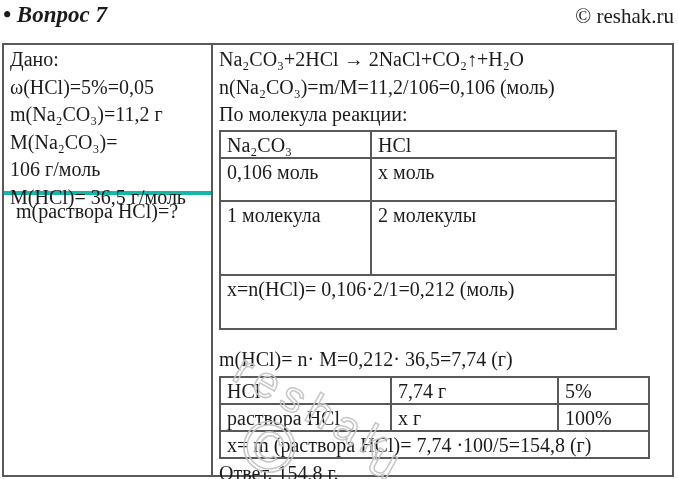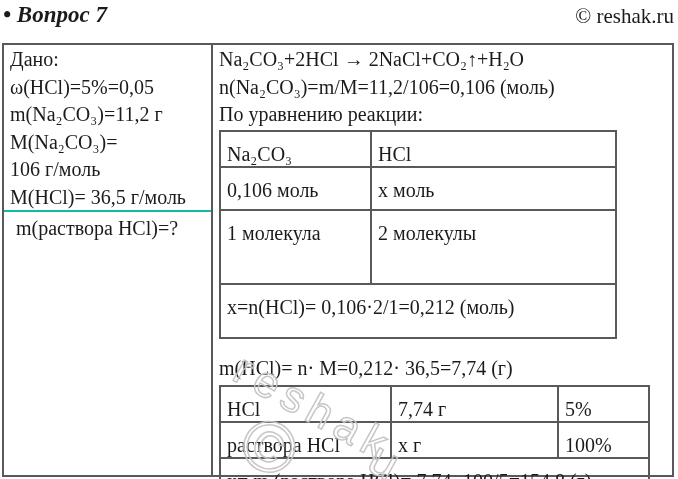--- a/index.html
+++ b/index.html
@@ -25,34 +25,34 @@
     width: 672px; height: 434px;
     border: 2px solid #595959;
     display: flex;
     background: #ffffff;
   }
   .left-col {
     width: 209px; flex: 0 0 209px;
     border-right: 2px solid #595959;
   }
   .given-section {
-    height: 167px;
-    border-bottom: 2px solid #14b8a6;
+    height: 150px;
+    border-bottom: 4px solid #14b8a6;
     padding: 1px 2px 0 6px;
   }
   .find-section { padding: 3px 2px 0 12px; }
   .right-col { flex: 1 1 auto; padding: 1px 0 0 6px; }
   .line {
     font-size: 20px; line-height: 27.5px; white-space: nowrap;
   }
   table { border-collapse: collapse; table-layout: fixed; margin-top: 1px; }
   td {
     border: 2px solid #595959;
     font-size: 20px; line-height: 24px;
-    padding: 10px 4px 0 6px;
+    padding: 1px 4px 0 6px;
     vertical-align: top;
     white-space: nowrap; overflow: hidden;
     background: transparent;
   }
   .ratio-table { width: 396px; }
   .ratio-table .row-header td { height: 25px; }
   .ratio-table .row-amount td { height: 43px; }
   .ratio-table .row-molecules td { height: 74px; margin-left: 12px; }
   .ratio-table .row-conclusion td { height: 54px; }
   .mass-line { margin-top: 16px; }
@@ -103,21 +103,21 @@
       <div class="line">M(HCl)= 36,5 г/моль</div>
     </div>
     <div class="find-section">
       <div class="line">m(раствора HCl)=?</div>
     </div>
   </div>
 
   <div class="right-col">
     <div class="line">Na₂CO₃+2HCl → 2NaCl+CO₂↑+H₂O</div>
     <div class="line">n(Na₂CO₃)=m/M=11,2/106=0,106 (моль)</div>
-    <div class="line">По уравнению реакции:</div>
+    <div class="line">По молекула реакции:</div>
 
     <table class="ratio-table">
       <colgroup>
           <col style="width:151px">
           <col style="width:245px">
         </colgroup>
       <tbody>
           <tr class="row-header">
         <td>Na₂CO₃</td>
         <td>HCl</td>

